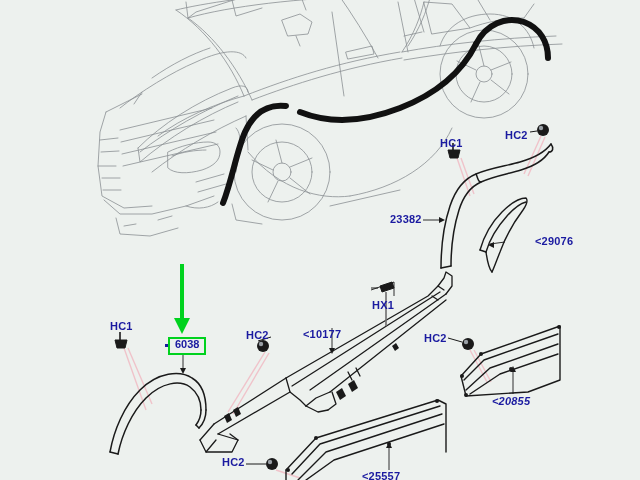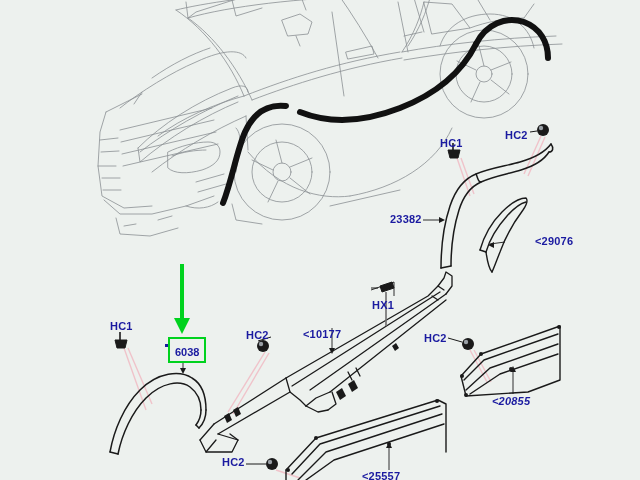--- a/index.html
+++ b/index.html
@@ -38,21 +38,21 @@
   }
   .hl-box {
     position: absolute;
     border: 2px solid #00d21e;
     background: #edf1ee;
     color: #1a1aa0;
     font-family: "Liberation Sans", sans-serif;
     font-size: 11px;
     font-weight: bold;
     line-height: 1;
-    padding: 8px 5px 3px 5px;
+    padding: 0 5px 3px 5px;
     white-space: nowrap;
   }
   .hl-dot {
     position: absolute;
     width: 3px;
     height: 3px;
     background: #1a1aa0;
   }
 </style>
 </head>

